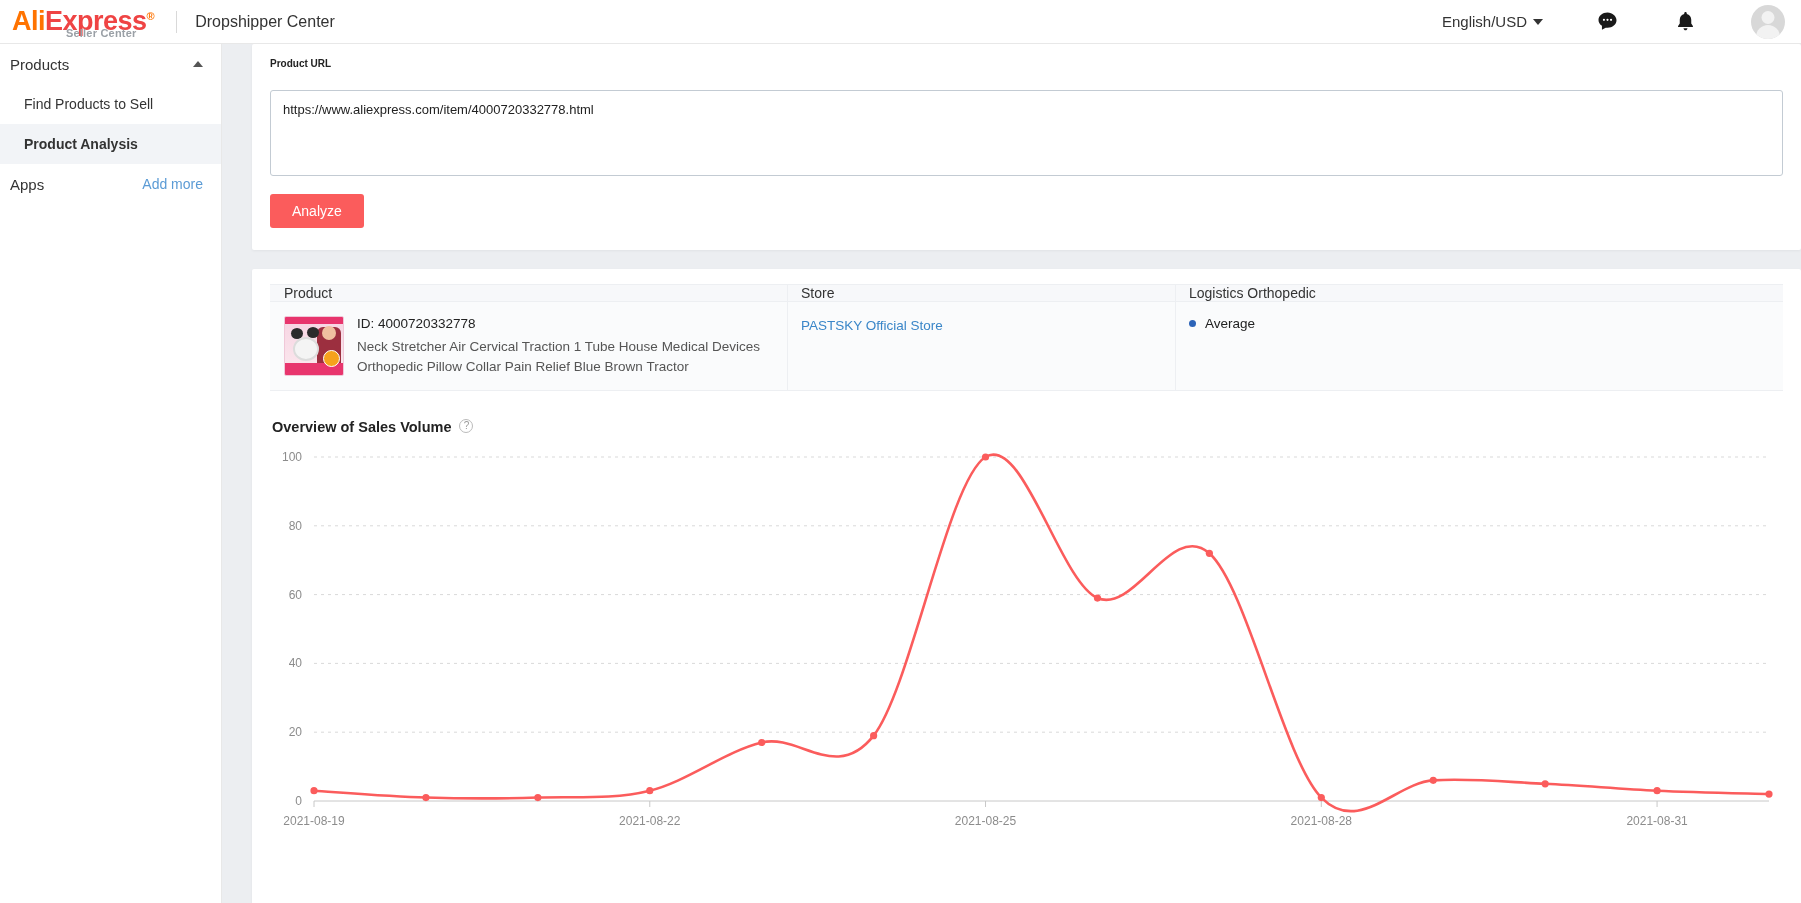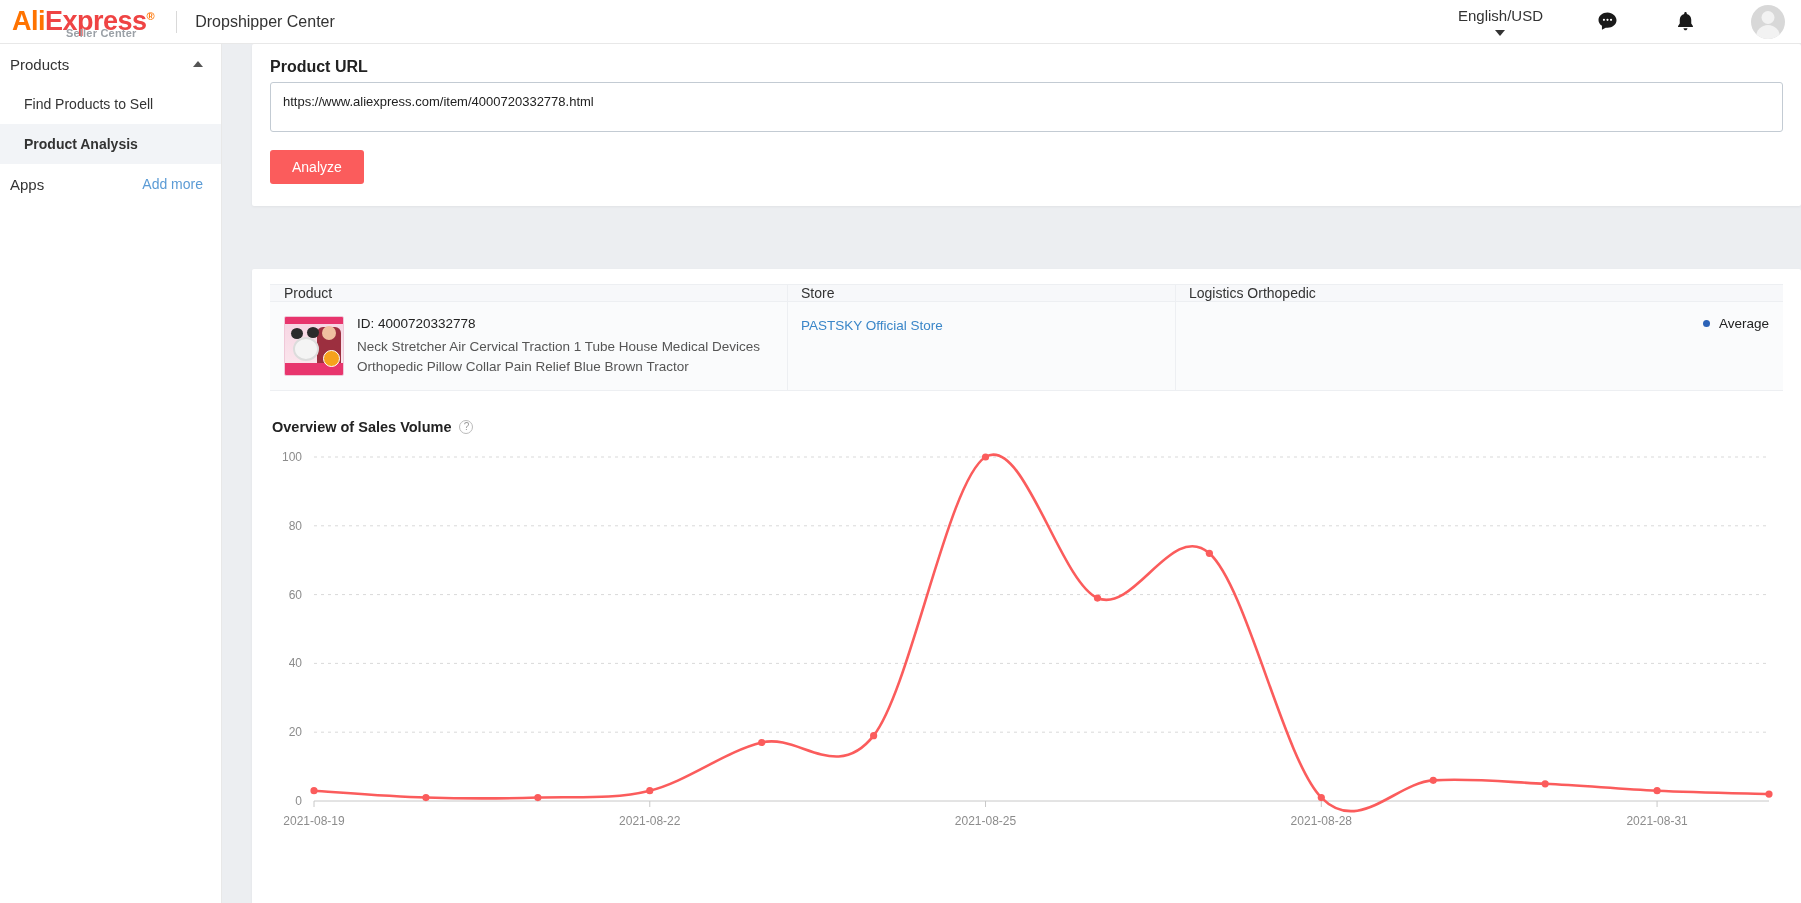--- a/index.html
+++ b/index.html
@@ -30,21 +30,21 @@
   .hdr-divider {
     width: 1px; height: 22px; background: #d9d9d9; margin: 0 18px 0 22px;
   }
   .hdr-title { font-size: 16px; color: #333; }
   .hdr-right {
     margin-left: auto; display: flex; align-items: center; gap: 0;
     padding-right: 16px;
   }
   .lang {
     font-size: 15px; color: #333; display: flex; align-items: center; gap: 6px;
-    margin-right: 44px; cursor: pointer; flex-direction: column;
+    margin-right: 44px; cursor: pointer;
   }
   .caret-dn {
     width: 0; height: 0;
     border-left: 5px solid transparent; border-right: 5px solid transparent;
     border-top: 6px solid #333;
   }
   .hdr-icon { width: 40px; display:flex; align-items:center; justify-content:center; cursor:pointer; }
   .icon-bubble { margin-right: 38px; }
   .icon-bell { margin-right: 46px; }
   .avatar {
@@ -88,23 +88,23 @@
     background: #eceef1; overflow: hidden;
   }
   .card {
     background: #fff; border-radius: 2px;
     box-shadow: 0 1px 3px rgba(0,0,0,0.05);
   }
   .card-url {
     position: absolute; left: 30px; top: 0;
     width: 1549px; padding: 14px 18px 22px 18px;
   }
-  .lbl { font-size: 16px; font-weight: bold; color: #222; margin-bottom: 6px; }
+  .lbl { font-size: 10px; font-weight: bold; color: #222; margin-bottom: 21px; }
   .url-box {
-    width: 1513px; height: 50px;
+    width: 1513px; height: 86px;
     border: 1px solid #c3cbd3; border-radius: 3px;
     padding: 10px 12px; font-size: 13px; color: #222;
     font-family: "Liberation Sans", sans-serif; resize: none; outline: none;
     line-height: 1.4; background: #fff;
   }
   .btn-analyze {
     margin-top: 14px;
     background: #fb5c5c; color: #fff; border: none; border-radius: 3px;
     font-size: 14px; padding: 9px 22px; cursor: pointer;
     font-family: "Liberation Sans", sans-serif;
@@ -158,26 +158,26 @@
   }
   .thumb .tdot1 { position:absolute; left:6px; top:11px; width:12px; height:11px; border-radius:50%; background:#2b2b2b; }
   .thumb .tdot2 { position:absolute; left:22px; top:10px; width:12px; height:11px; border-radius:50%; background:#2b2b2b; }
   .thumb .tbadge {
     position:absolute; right:3px; bottom:8px; width:17px; height:17px;
     border-radius:50%; background:#f6a21d; border:1px solid #fff;
   }
   .prod-id { font-size: 13.5px; color: #222; margin-bottom: 6px; }
   .prod-name { font-size: 13.5px; color: #555; line-height: 1.45; max-width: 420px; }
   .store-link { font-size: 13.5px; color: #3a86c8; cursor: pointer; }
-  .logi-val { font-size: 13.5px; color: #222; display: flex; align-items: center; gap: 9px; justify-content: flex-end; }
+  .logi-val { font-size: 13.5px; color: #222; display: flex; align-items: center; gap: 9px; }
   .dot-blue { width: 7px; height: 7px; border-radius: 50%; background: #2c63b8; }
 
   
   .chart-head {
-    display: flex; align-items: center; gap: 8px;
+    display: flex; gap: 8px;
     margin: 28px 0 0 0; padding-left: 2px;
   }
   .chart-title { font-size: 14.5px; font-weight: bold; color: #222; }
   .help-icon {
     width: 14px; height: 14px; border-radius: 50%;
     border: 1px solid #bbb; color: #999; font-size: 10px;
     display: flex; align-items: center; justify-content: center;
     cursor: pointer; line-height: 1;
   }
   .chart-area { position: relative; width: 1513px; height: 400px; margin-top: 8px; }

